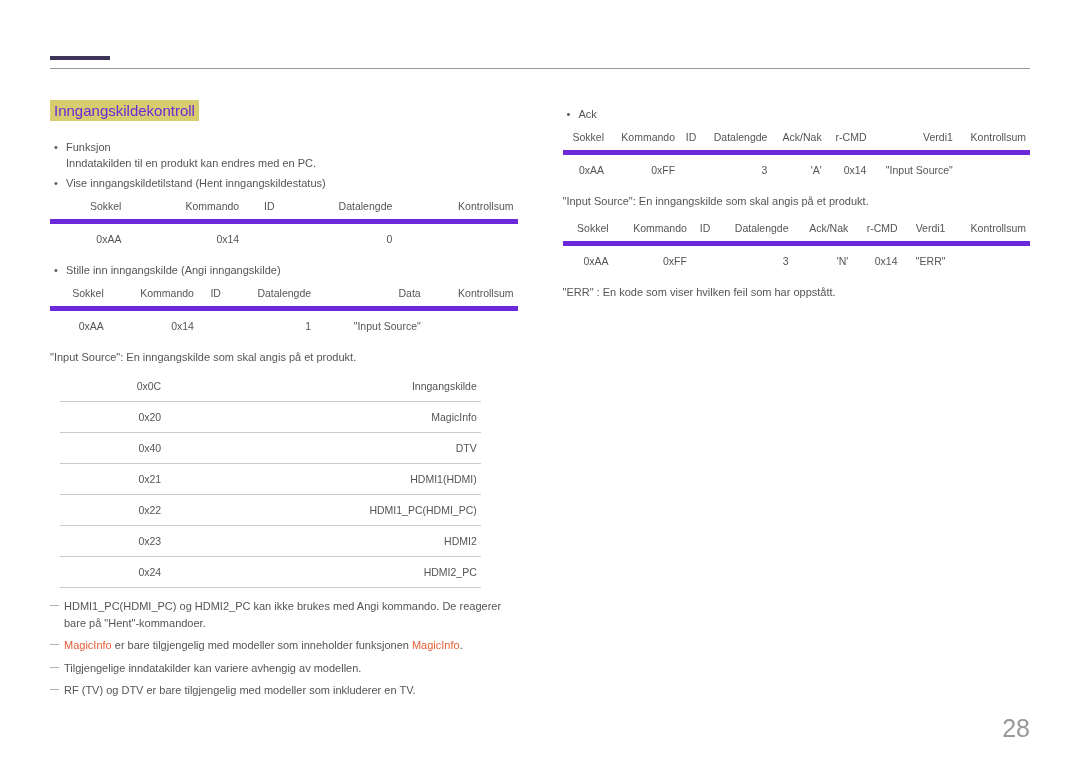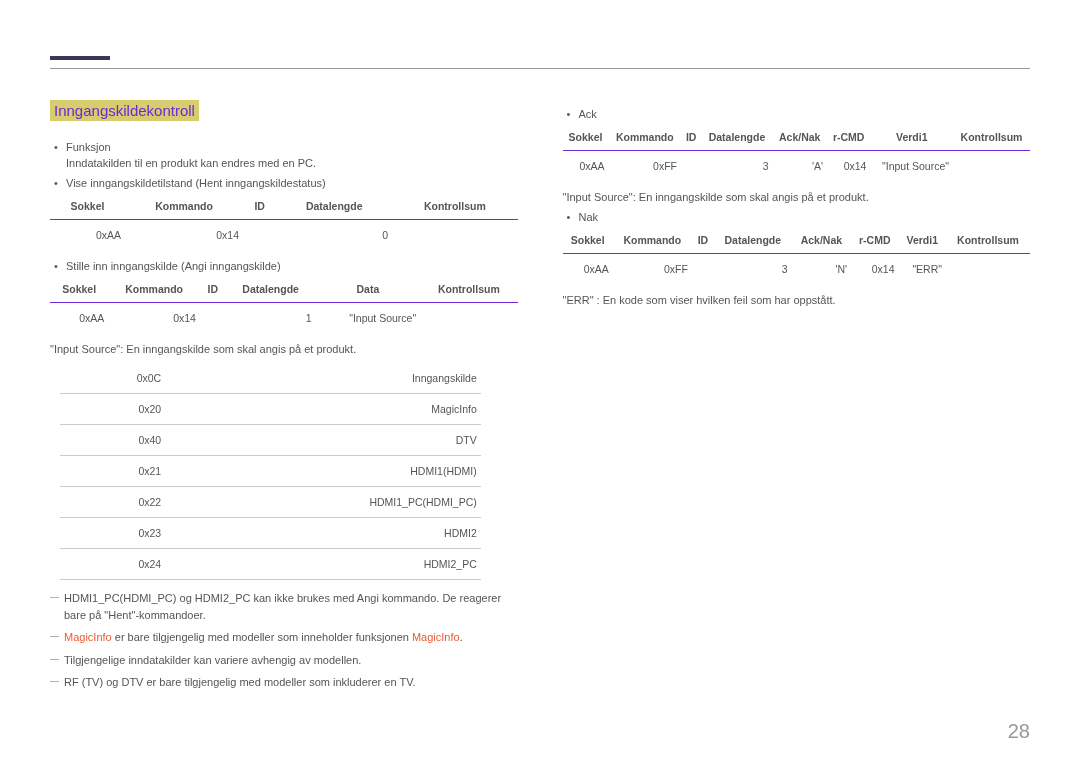--- a/index.html
+++ b/index.html
@@ -6,28 +6,28 @@
 body { font-family: Arial, sans-serif; font-size: 11px; color: #555; background: #fff; width: 1080px; height: 763px; position: relative; padding: 60px 50px 0 50px; }
 .top-border { position: absolute; top: 68px; left: 50px; right: 50px; border-bottom: 1px solid #999; }
 .accent-bar { position: absolute; top: 56px; left: 50px; width: 60px; height: 4px; background: #3d3458; }
 .columns { display: flex; gap: 45px; margin-top: 40px; }
 .col { flex: 1; }
 .section-title { display: inline-block; background: #d8cd6e; color: #6d28d9; font-size: 15px; font-weight: 400; padding: 2px 4px; margin-bottom: 12px; }
 .bullet-line { margin: 8px 0 4px 16px; position: relative; }
 .bullet-line::before { content: "•"; position: absolute; left: -12px; color: #555; }
 .desc-line { margin-left: 16px; margin-bottom: 8px; }
 table { width: 100%; border-collapse: collapse; margin-bottom: 10px; font-size: 10.5px; }
-th { text-align: center; font-weight: 700; padding: 7px 4px; border-bottom: 1px solid #6d28d9; color: #555; }
+th { text-align: right; font-weight: 400; padding: 7px 4px; border-bottom: 5px solid #6d28d9; color: #555; }
 td { text-align: right; padding: 9px 4px; border-bottom: 1px solid #ccc; color: #555; }
 .no-bb td { border-bottom: none; }
 .note-line { margin: 6px 0 6px 14px; position: relative; color: #555; line-height: 1.5; }
 .note-line::before { content: "―"; position: absolute; left: -14px; font-size: 9px; color: #888; top: 1px; }
 .red { color: #e85c36; }
 .plain-line { margin: 10px 0 8px 0; }
-.page-num { position: absolute; bottom: 20px; right: 50px; font-size: 20px; color: #999; font-weight: 300; }
+.page-num { position: absolute; bottom: 20px; right: 50px; font-size: 25px; color: #999; font-weight: 300; }
 .t-source { width: 90%; margin-left: 10px; }
 </style>
 </head>
 <body>
 
 <div class="accent-bar"></div>
 <div class="top-border"></div>
 
 <div class="columns">
   <div class="col">
@@ -141,21 +141,20 @@
         <td>'A'</td>
         <td>0x14</td>
         <td>"Input Source"</td>
         <td></td>
       </tr>
     </tbody>
       </table>
 
     <div class="plain-line">"Input Source": En inngangskilde som skal angis på et produkt.</div>
 
-    <div class="bullet-line">Nak</div>
     <table>
       <tbody>
           <tr>
         <th>Sokkel</th>
         <th>Kommando</th>
         <th>ID</th>
         <th>Datalengde</th>
         <th>Ack/Nak</th>
         <th>r-CMD</th>
         <th>Verdi1</th>

